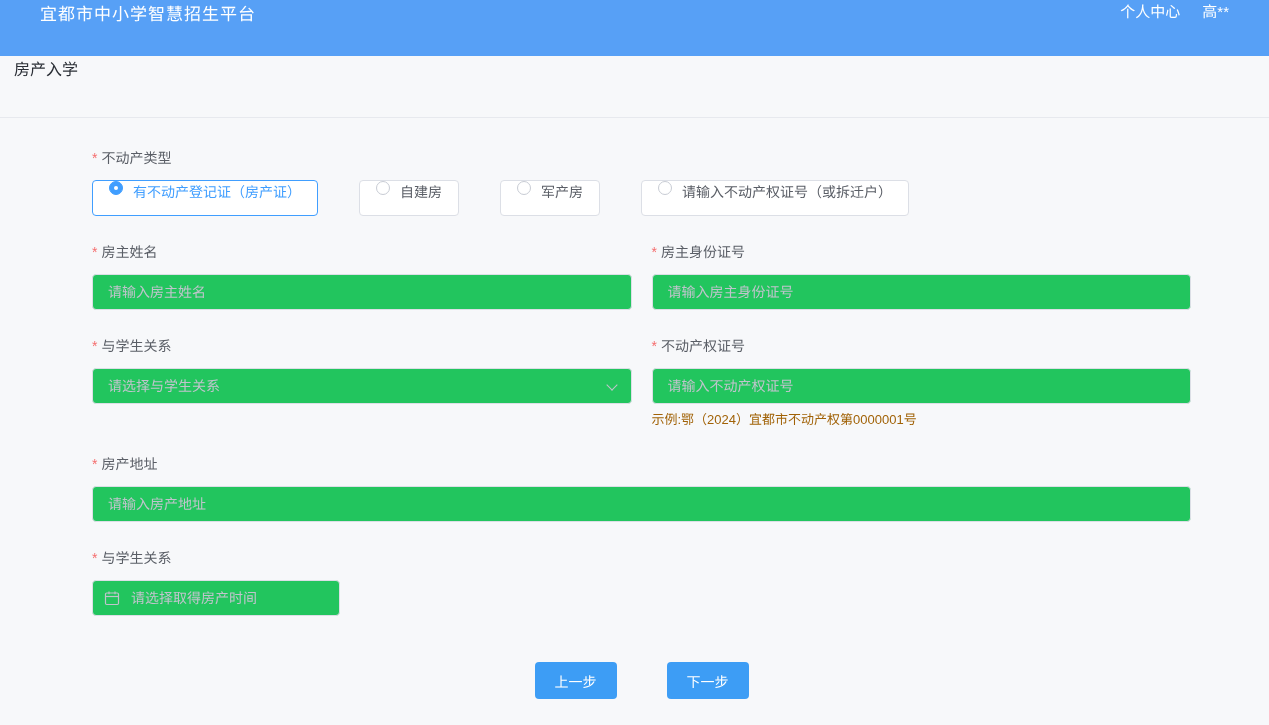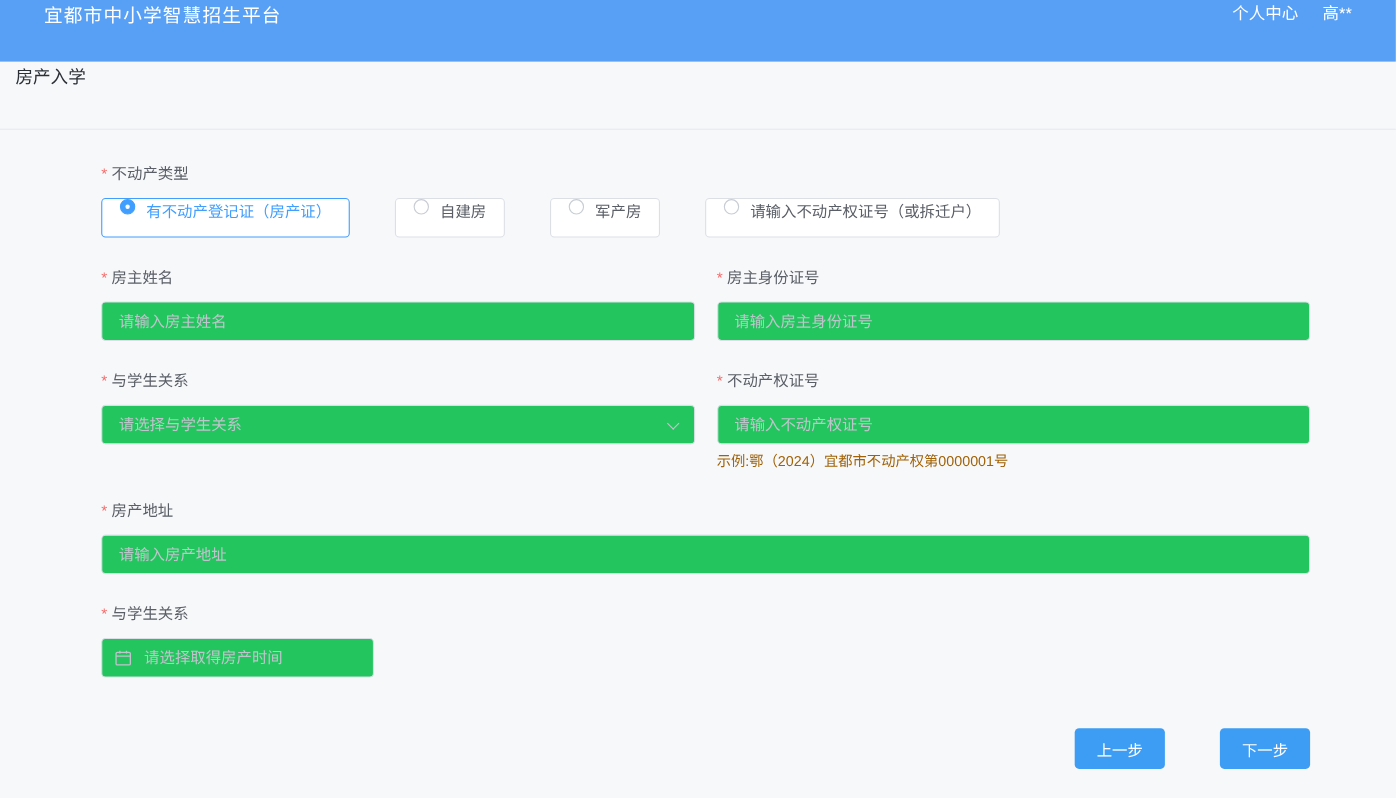--- a/index.html
+++ b/index.html
@@ -140,21 +140,21 @@
     margin-top:8px;
     line-height:16px;
   }
 
   .date-input { width:248px; }
 
   
   .btn-row {
     margin-top:46px;
     display:flex;
-    justify-content:flex-end;
+    justify-content:center;
     gap:50px;
   }
   .btn {
     min-width:80px;
     height:37px;
     padding:0 20px;
     background:#3D9DF5;
     color:#FFFFFF;
     font-size:14px;
     border:none;

